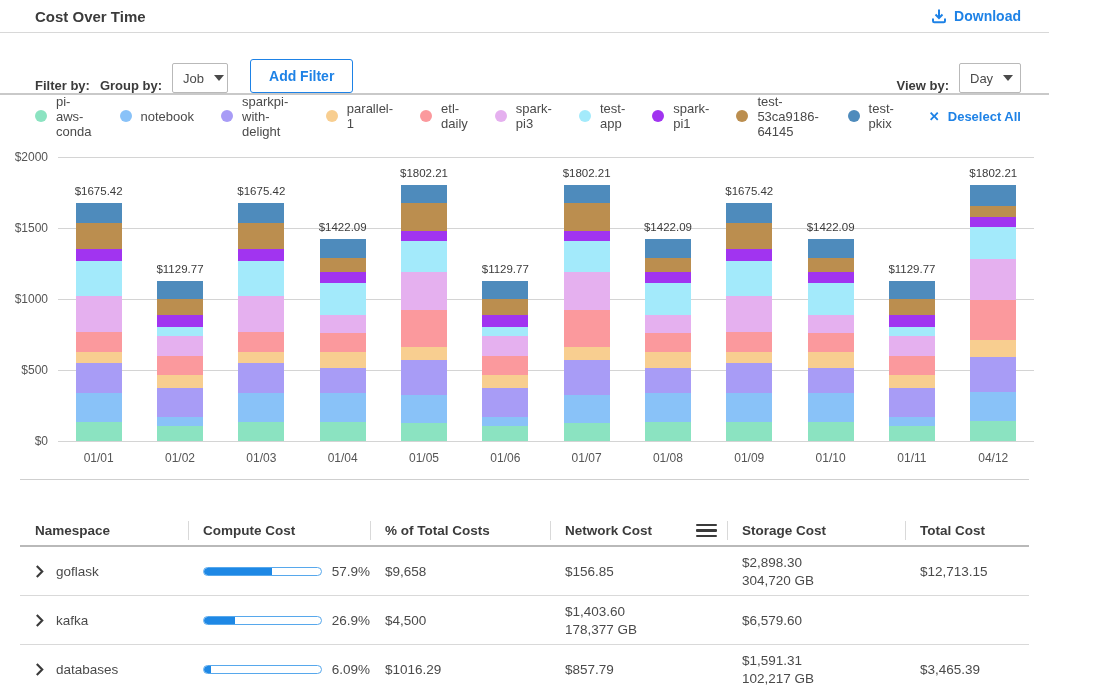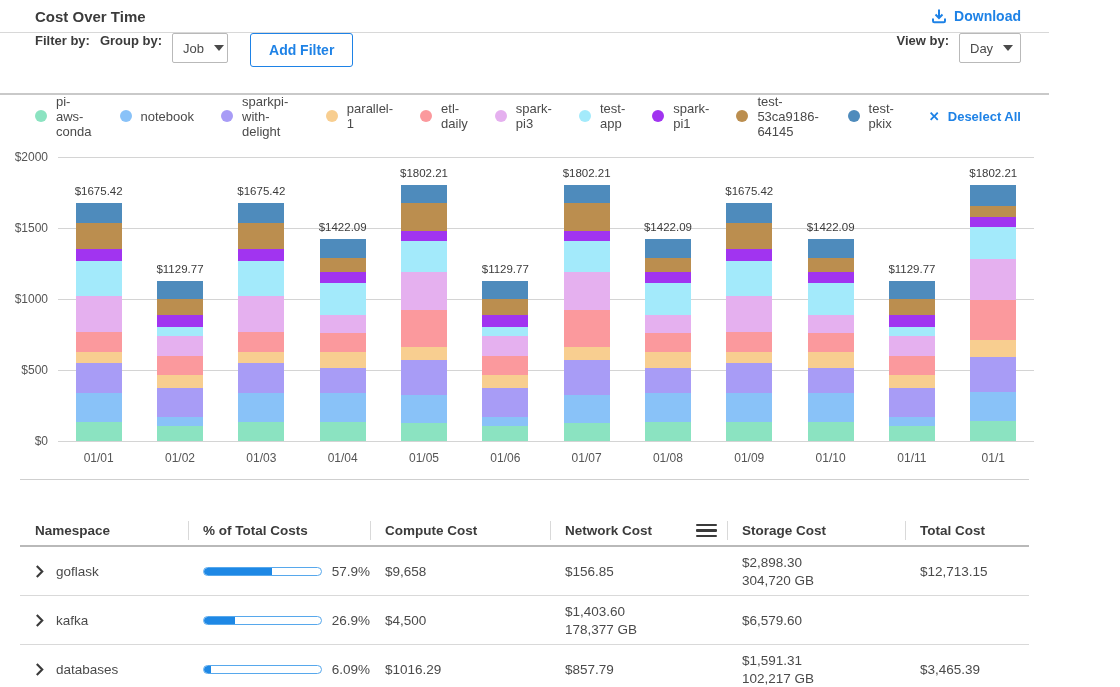--- a/index.html
+++ b/index.html
@@ -13,21 +13,21 @@
 
   
   .hdr { display:flex; justify-content:space-between; align-items:center;
          padding:0 28px 0 35px; height:33px; border-bottom:1px solid #d8d8d8; }
   .hdr-title { font-size:15px; font-weight:bold; color:#3b3b3b; }
   .download { display:flex; align-items:center; gap:7px; color:#1e82e6;
               font-size:14px; font-weight:bold; cursor:pointer; background:none; border:none;
               font-family:"Liberation Sans", sans-serif; }
 
   
-  .fbar { display:flex; align-items:flex-start; height:62px; padding:0 28px 0 35px;
+  .fbar { display:flex; align-items:flex-end; height:62px; padding:0 28px 0 35px;
           border-bottom:2px solid #c9c9c9; }
   .flabel { font-size:13px; font-weight:bold; color:#3b3b3b; margin-right:10px; }
   .select { display:flex; align-items:center; justify-content:space-between; gap:10px;
             border:1px solid #b9b9b9; border-radius:2px; height:30px; padding:0 10px;
             font-size:13px; color:#4a4a4a; background:#fff; cursor:pointer; }
   .caret { width:0; height:0; border-left:5px solid transparent; border-right:5px solid transparent;
            border-top:6px solid #4a4a4a; display:inline-block; }
   .date-select { width:142px; margin-right:24px; }
   .group-select { width:56px; margin-right:22px; }
   .view-select { width:62px; }
@@ -369,31 +369,31 @@
               <div class="seg" style="height: 28.7px; background: rgb(137, 194, 248);"></div>
               <div class="seg" style="height: 34.8px; background: rgb(168, 156, 246);"></div>
               <div class="seg" style="height: 17.3px; background: rgb(248, 206, 144);"></div>
               <div class="seg" style="height: 39.5px; background: rgb(251, 153, 157);"></div>
               <div class="seg" style="height: 41.3px; background: rgb(229, 176, 239);"></div>
               <div class="seg" style="height: 32.4px; background: rgb(163, 234, 251);"></div>
               <div class="seg" style="height: 9.8px; background: rgb(161, 52, 240);"></div>
               <div class="seg" style="height: 10.8px; background: rgb(187, 142, 79);"></div>
               <div class="seg" style="height: 20.9px; background: rgb(78, 139, 188);"></div>
             </div>
-            <div class="x-label">01/1</div>
+            <div class="x-label">04/12</div>
           </div>
         </div>
     </div>
   </div>
 
   <div class="table">
     <div class="tgrid thead">
       <div class="thcell">Namespace</div>
+      <div class="thcell sep">Compute Cost</div>
       <div class="thcell sep">% of Total Costs</div>
-      <div class="thcell sep">Compute Cost</div>
       <div class="thcell sep th-net">
         <span>Network  Cost</span>
         <span class="burger">
             <span></span>
             <span></span>
             <span></span>
           </span>
       </div>
       <div class="thcell sep">Storage Cost</div>
       <div class="thcell sep">Total Cost</div>

